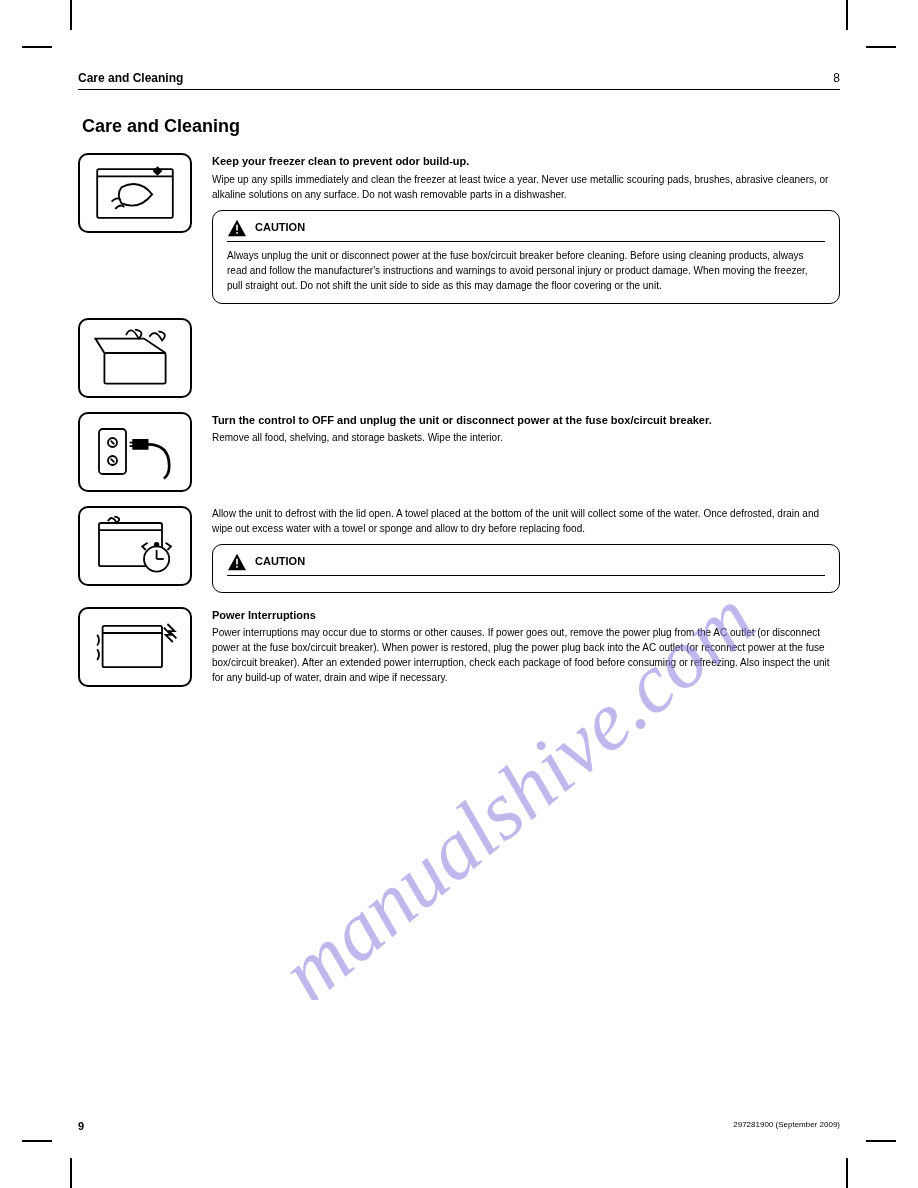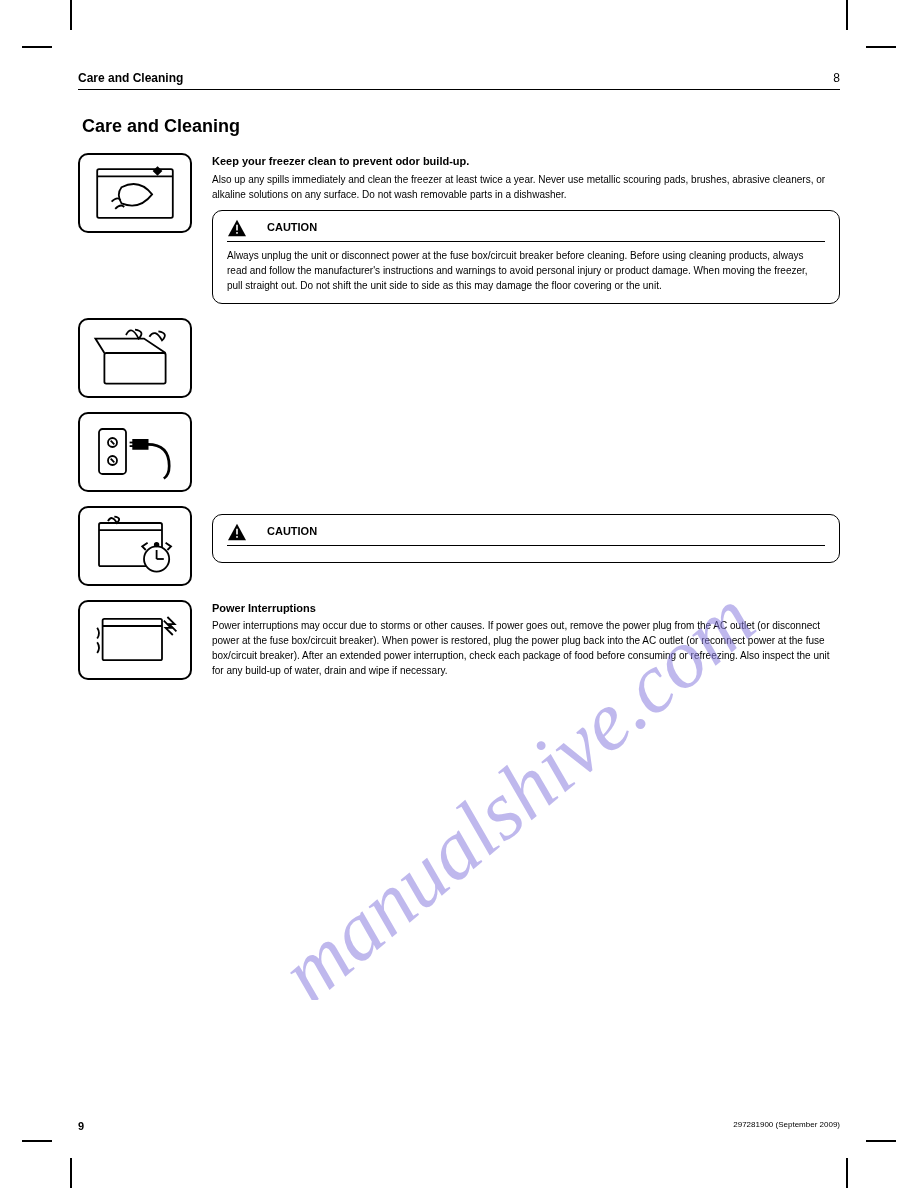--- a/index.html
+++ b/index.html
@@ -75,21 +75,21 @@
   .caution-box {
     border: 1px solid #000;
     border-radius: 10px;
     padding: 8px 14px 10px 14px;
     margin-top: 8px;
     font-size: 10px;
   }
   .caution-head {
     display: flex;
     align-items: center;
-    gap: 20px;
+    gap: 8px;
     border-bottom: 1px solid #000;
     padding-bottom: 4px;
     margin-bottom: 6px;
   }
   .caution-tri {
     width: 20px; height: 18px;
   }
   .caution-title { font-weight: bold; font-size: 11px; }
 
   .footer {
@@ -142,21 +142,21 @@
           <rect x="8" y="8" width="84" height="54" rx="2"></rect>
           <line x1="8" y1="16" x2="92" y2="16"></line>
           <path d="M75 6 l4 4 l-4 4 l-4-4 z" fill="#000"></path>
           <path d="M35 28 q20 -10 34 8 q-14 18 -34 10 q-6 -10 0 -18 z"></path>
           <path d="M28 52 q6 -6 10 -2"></path>
           <path d="M24 44 q6 -6 10 -2"></path>
         </svg>
       </div>
       <div class="text-col">
         <div class="section-heading">Keep your freezer clean to prevent odor build-up.</div>
-        <div>Also up any spills immediately and clean the freezer at least twice a year. Never use metallic scouring pads, brushes, abrasive cleaners, or alkaline solutions on any surface. Do not wash removable parts in a dishwasher.</div>
+        <div>Wipe up any spills immediately and clean the freezer at least twice a year. Never use metallic scouring pads, brushes, abrasive cleaners, or alkaline solutions on any surface. Do not wash removable parts in a dishwasher.</div>
         <div class="caution-box">
           <div class="caution-head">
             <svg class="caution-tri" viewBox="0 0 24 22">
               <path d="M12 1 L23 21 L1 21 Z" fill="#000"></path>
               <rect x="11" y="7" width="2" height="7" fill="#fff"></rect>
               <rect x="11" y="16" width="2" height="2" fill="#fff"></rect>
             </svg>
             <span class="caution-title">CAUTION</span>
           </div>
           <div>Always unplug the unit or disconnect power at the fuse box/circuit breaker before cleaning. Before using cleaning products, always read and follow the manufacturer's instructions and warnings to avoid personal injury or product damage. When moving the freezer, pull straight out. Do not shift the unit side to side as this may damage the floor covering or the unit.</div>
@@ -182,37 +182,42 @@
           <circle cx="25" cy="25" r="5"></circle>
           <circle cx="25" cy="45" r="5"></circle>
           <line x1="23" y1="23" x2="27" y2="27"></line>
           <line x1="23" y1="43" x2="27" y2="47"></line>
           <path d="M48 22 l16 0 l0 10 l-16 0 z" fill="#000"></path>
           <line x1="44" y1="25" x2="48" y2="25"></line>
           <line x1="44" y1="29" x2="48" y2="29"></line>
           <path d="M64 27 q24 0 24 24 q0 10 -6 14" stroke-width="3"></path>
         </svg>
       </div>
+      <div class="text-col">
+        <div class="section-heading">Turn the control to OFF and unplug the unit or disconnect power at the fuse box/circuit breaker.</div>
+        <div>Remove all food, shelving, and storage baskets. Wipe the interior.</div>
+      </div>
     </div>
 
     <div class="block">
       <div class="icon-box">
         <svg viewBox="0 0 100 70" stroke="#000" stroke-width="2" fill="none">
           <rect x="10" y="10" width="70" height="48" rx="2"></rect>
           <line x1="10" y1="18" x2="80" y2="18"></line>
           <path d="M20 8 q4 -8 10 2 q6 -6 -3 -7"></path>
           <circle cx="74" cy="50" r="14" fill="#fff"></circle>
           <line x1="74" y1="50" x2="74" y2="40"></line>
           <line x1="74" y1="50" x2="82" y2="50"></line>
           <path d="M62 40 l-4 -4 l6 -4"></path>
           <path d="M86 40 l4 -4 l-6 -4"></path>
           <circle cx="74" cy="34" r="2" fill="#000"></circle>
         </svg>
       </div>
       <div class="text-col">
+        <div>Allow the unit to defrost with the lid open. A towel placed at the bottom of the unit will collect some of the water. Once defrosted, drain and wipe out excess water with a towel or sponge and allow to dry before replacing food.</div>
         <div class="caution-box">
           <div class="caution-head">
             <svg class="caution-tri" viewBox="0 0 24 22">
               <path d="M12 1 L23 21 L1 21 Z" fill="#000"></path>
               <rect x="11" y="7" width="2" height="7" fill="#fff"></rect>
               <rect x="11" y="16" width="2" height="2" fill="#fff"></rect>
             </svg>
             <span class="caution-title">CAUTION</span>
           </div>
         </div>

